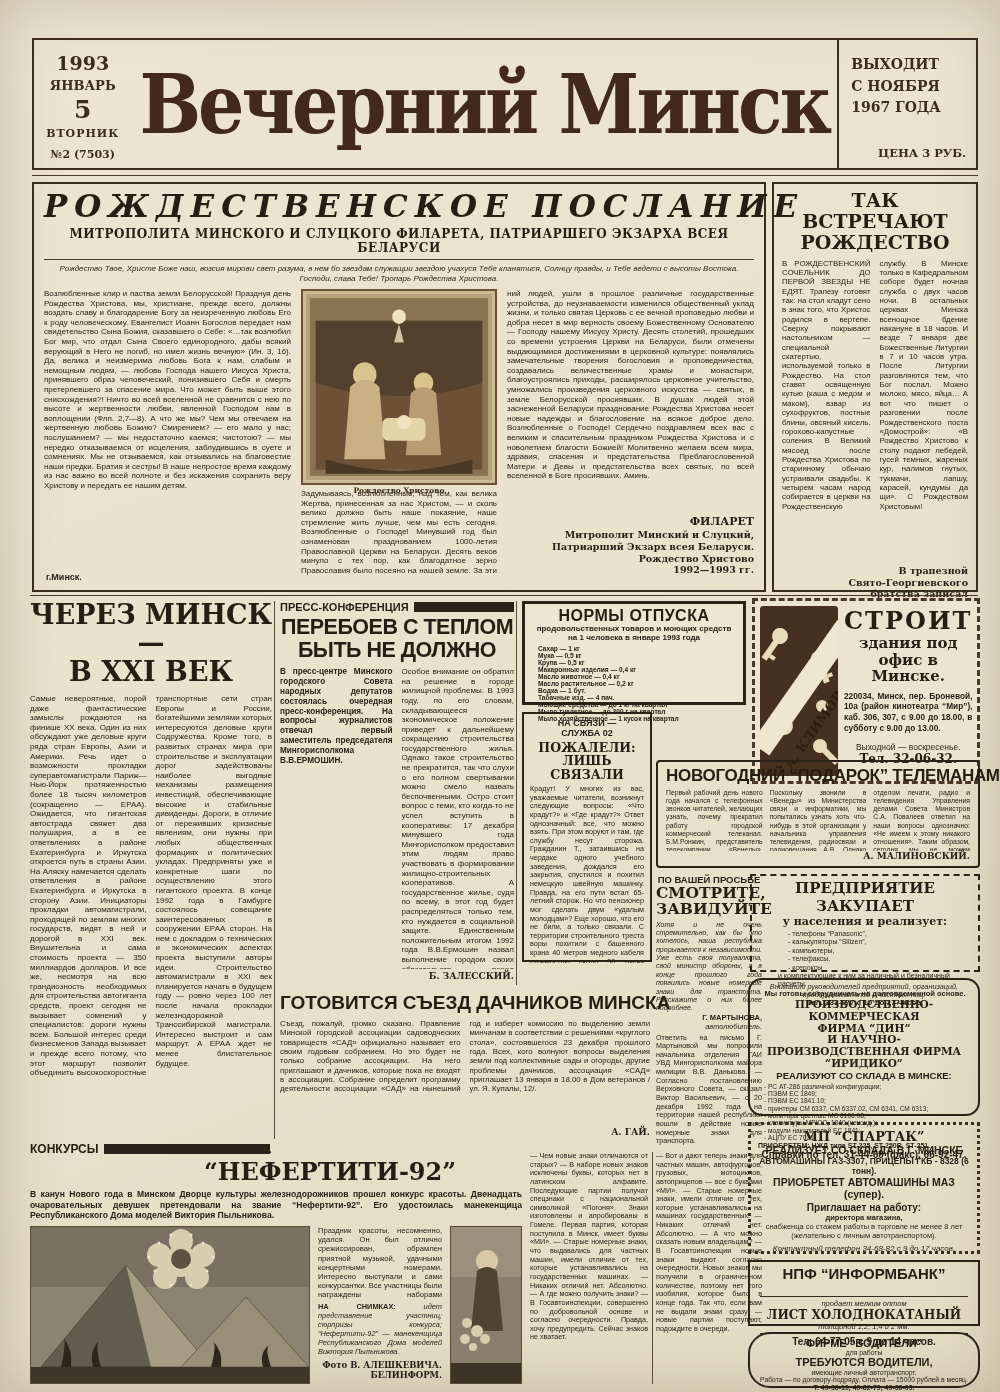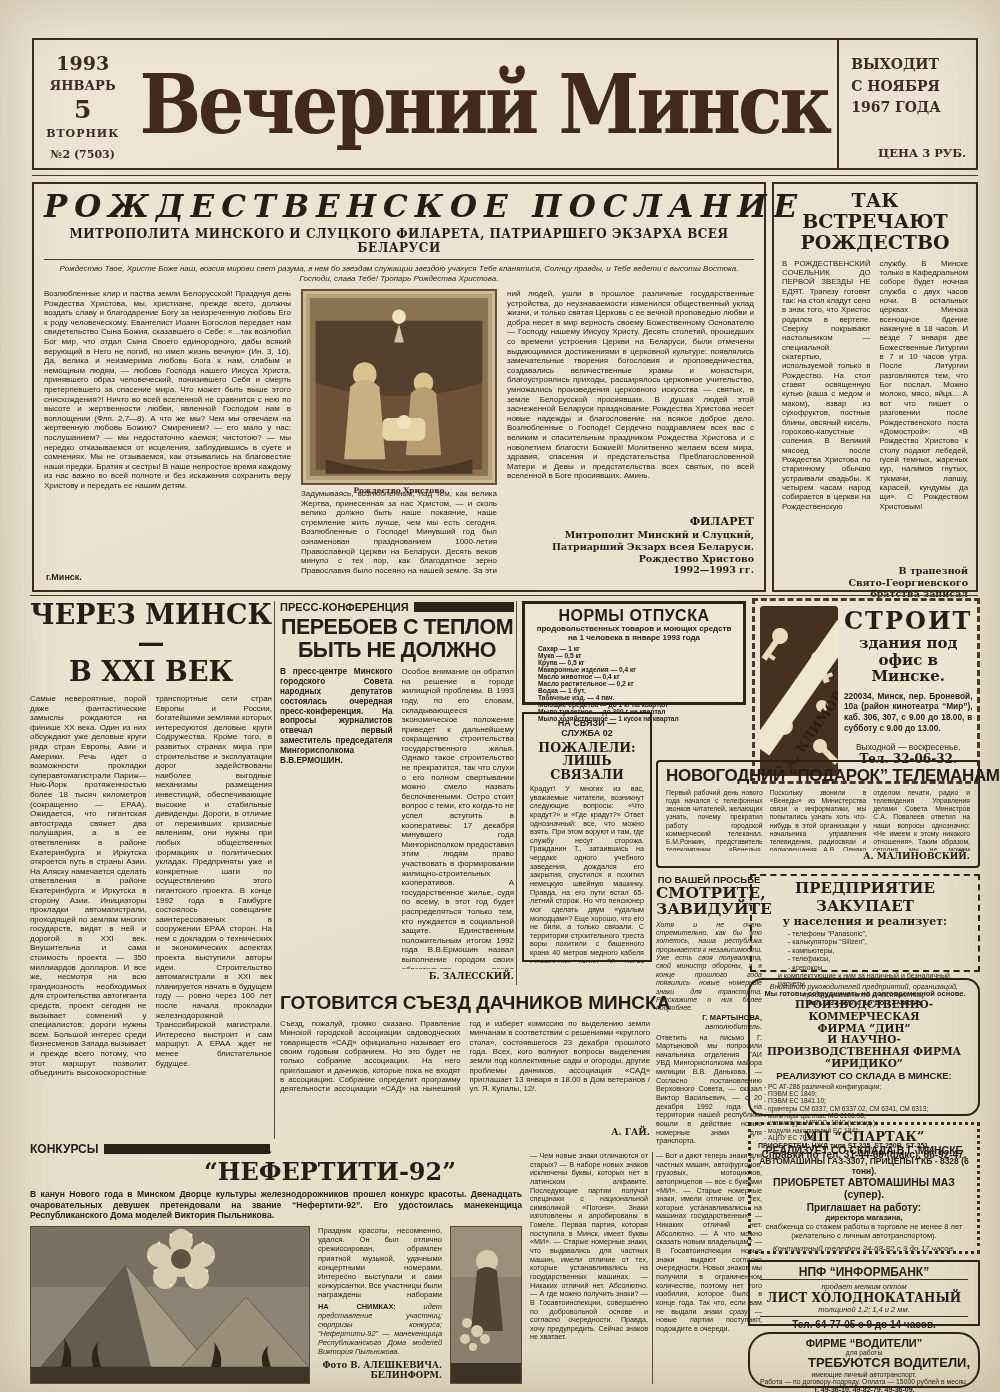--- a/index.html
+++ b/index.html
@@ -305,31 +305,31 @@
     <div class="center b" style="font-size:8.5px;">АВТОМАШИНЫ ГАЗ-3307, ПРИЦЕПЫ ГКБ - 8328 (6 тонн).</div>
     <div class="center b" style="font-size:10.5px;">ПРИОБРЕТЕТ АВТОМАШИНЫ МАЗ (супер).</div>
     <div class="center b" style="font-size:10px;margin-top:2px;">Приглашает на работу:</div>
     <div class="center b" style="font-size:7.5px;">директора магазина,</div>
     <div class="center" style="font-size:7.5px;">снабженца со стажем работы в торговле не менее 8 лет</div>
     <div class="center" style="font-size:7.5px;">(желательно с личным автотранспортом).</div>
     <div class="center i" style="font-size:8px;margin-top:4px;">Контактный телефон 34-68-82 с 9 до 17 часов.</div>
   </div>
 
   <div class="abs boxed" style="left:748px;top:1260px;width:232px;height:66px;border:2px solid #2c2218;padding:3px 10px;">
-    <div class="center b" style="font-size:12px;border-bottom:1px solid #3a2c1e;padding-bottom:0;">НПФ “ИНФОРМБАНК”</div>
+    <div class="center b" style="font-size:15px;border-bottom:1px solid #3a2c1e;padding-bottom:14px;">НПФ “ИНФОРМБАНК”</div>
     <div class="center i" style="font-size:7.5px;margin-top:2px;">продает мелким оптом</div>
     <div class="center serif b" style="font-size:12px;">ЛИСТ ХОЛОДНОКАТАНЫЙ</div>
     <div class="center i" style="font-size:7.5px;border-bottom:1px solid #3a2c1e;padding-bottom:2px;">толщиной 1,2; 1,4 и 2 мм.</div>
     <div class="center b" style="font-size:10px;margin-top:2px;">Тел. 64-77-05 с 9 до 14 часов.</div>
   </div>
 
   <div class="abs boxed" style="left:748px;top:1332px;width:232px;height:56px;border:2.5px solid #2c2218;border-radius:22px;padding:3px 8px;">
     <div class="center b" style="font-size:11px;">ФИРМЕ “ВОДИТЕЛИ”</div>
     <div class="center" style="font-size:6.8px;line-height:1.1;">для работы</div>
-    <div class="center b" style="font-size:13px;line-height:1.1;text-align:right;">ТРЕБУЮТСЯ ВОДИТЕЛИ,</div>
+    <div class="center b" style="font-size:11px;line-height:1.1;">ТРЕБУЮТСЯ ВОДИТЕЛИ,</div>
     <div class="center" style="font-size:6.8px;line-height:1.1;">имеющие личный автотранспорт.</div>
     <div class="center" style="font-size:6.8px;line-height:1.1;">Работа — по договору-подряду. Оплата — 15000 рублей в месяц.</div>
     <div class="center b" style="font-size:7px;line-height:1.1;">Т. 49-36-10, 49-82-79, 49-36-09.</div>
   </div>
 
   <div class="abs" style="left:30px;top:1142px;width:492px;height:244px;">
     <div class="kicker-row" style="width:240px;">
       <span class="kicker" style="font-size:12px;">КОНКУРСЫ</span>
       <span class="kbar"></span>
     </div>

